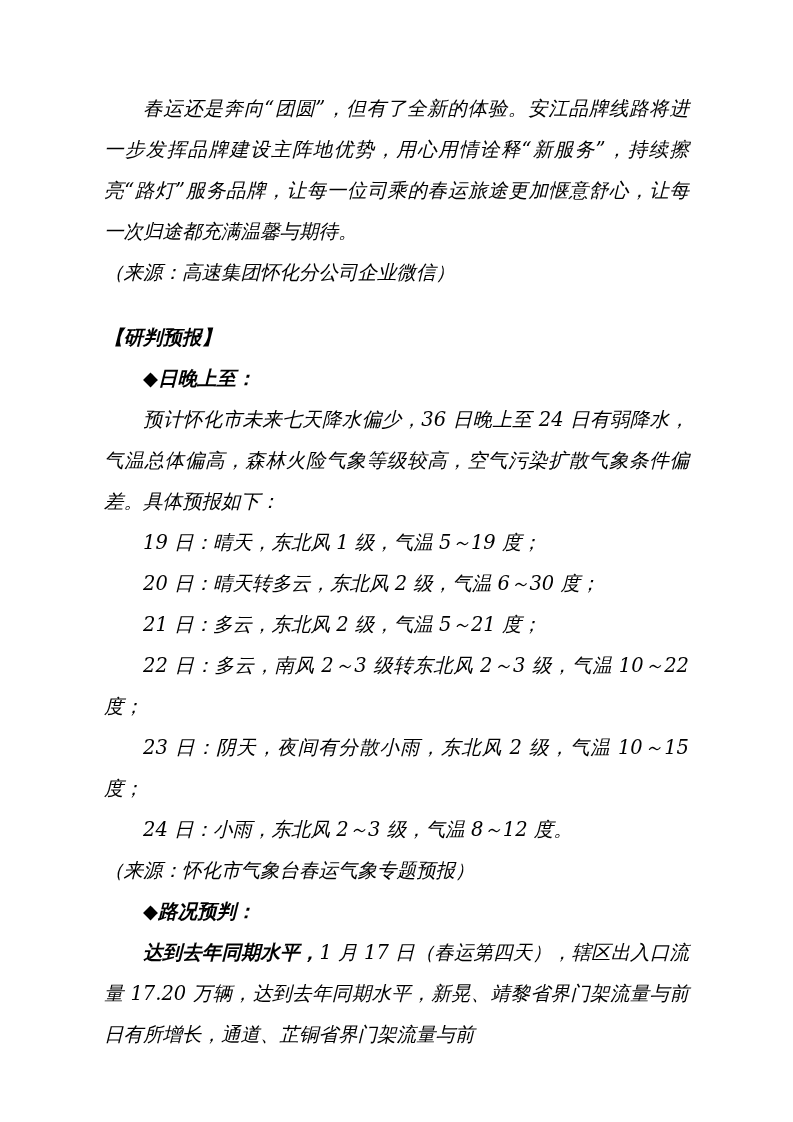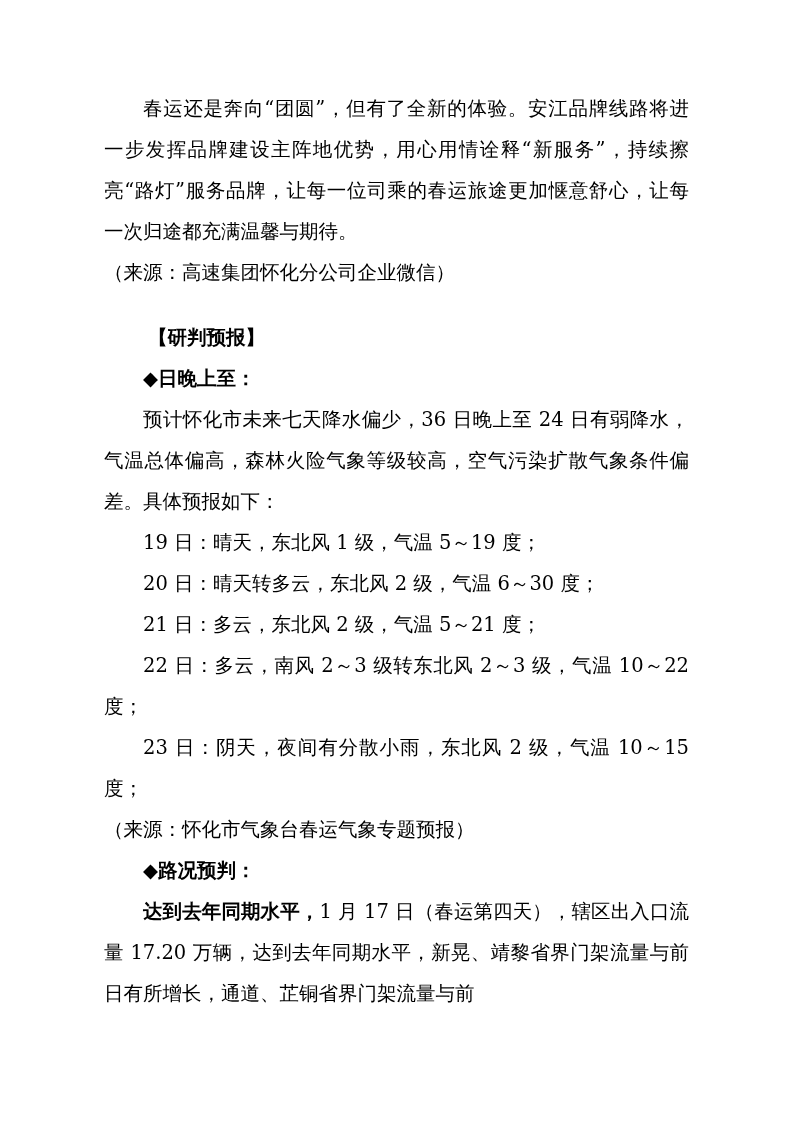--- a/index.html
+++ b/index.html
@@ -10,41 +10,41 @@
   .page {
     width: 793px;
     height: 1122px;
     position: relative;
     background: #ffffff;
     box-sizing: border-box;
     padding: 88px 104px 60px 104px;
     font-family: "DejaVu Serif", "Liberation Serif", serif;
     color: #000000;
     overflow: hidden;
+    font-style: italic;
   }
   .doc-body {
     font-size: 19.5px;
     line-height: 41px;
     text-align: justify;
     text-justify: inter-ideograph;
   }
   p {
     margin: 0;
     padding: 0;
   }
   .para {
     text-indent: 2em;
   }
   .right {
     text-indent: 0;
   }
   .heading {
     font-weight: bold;
     text-indent: 0;
-    margin-left: 44px;
   }
   .subheading {
     font-weight: bold;
     text-indent: 2em;
   }
   .bold {
     font-weight: bold;
   }
   .spacer-md { height: 24px; }
 </style>
@@ -64,20 +64,21 @@
 
     <p class="subheading">◆日晚上至：</p>
 
     <p class="para">预计怀化市未来七天降水偏少，36 日晚上至 24 日有弱降水，气温总体偏高，森林火险气象等级较高，空气污染扩散气象条件偏差。具体预报如下：</p>
 
     <p class="para">19 日：晴天，东北风 1 级，气温 5～19 度；</p>
     <p class="para">20 日：晴天转多云，东北风 2 级，气温 6～30 度；</p>
     <p class="para">21 日：多云，东北风 2 级，气温 5～21 度；</p>
     <p class="para">22 日：多云，南风 2～3 级转东北风 2～3 级，气温 10～22 度；</p>
     <p class="para">23 日：阴天，夜间有分散小雨，东北风 2 级，气温 10～15 度；</p>
+    <p class="para">24 日：小雨，东北风 2～3 级，气温 8～12 度。</p>
 
     <p class="right">（来源：怀化市气象台春运气象专题预报）</p>
 
     <p class="subheading">◆路况预判：</p>
 
     <p class="para"><span class="bold">达到去年同期水平，</span><span>1 月 17 日（春运第四天），辖区出入口流量 17.20 万辆，达到去年同期水平，新晃、靖黎省界门架流量与前日有所增长，通道、芷铜省界门架流量与前</span></p>
 
   </div>
 </div>
 

